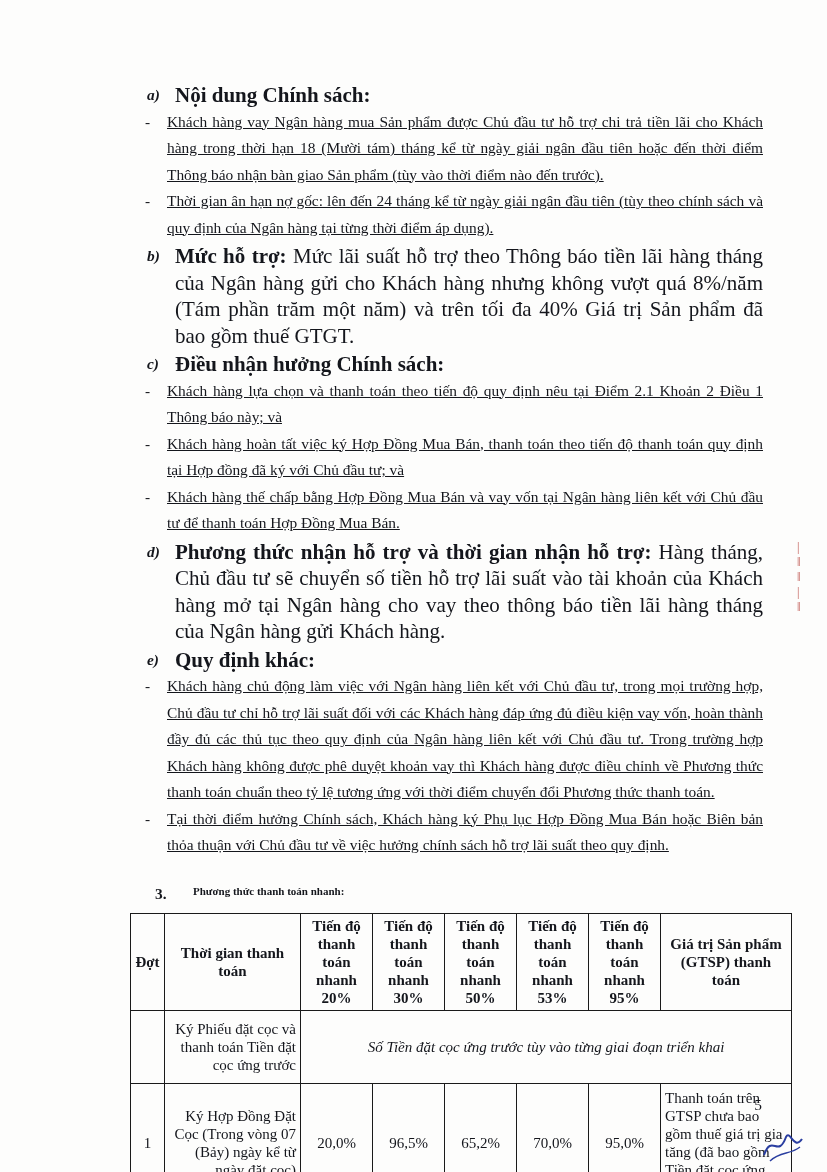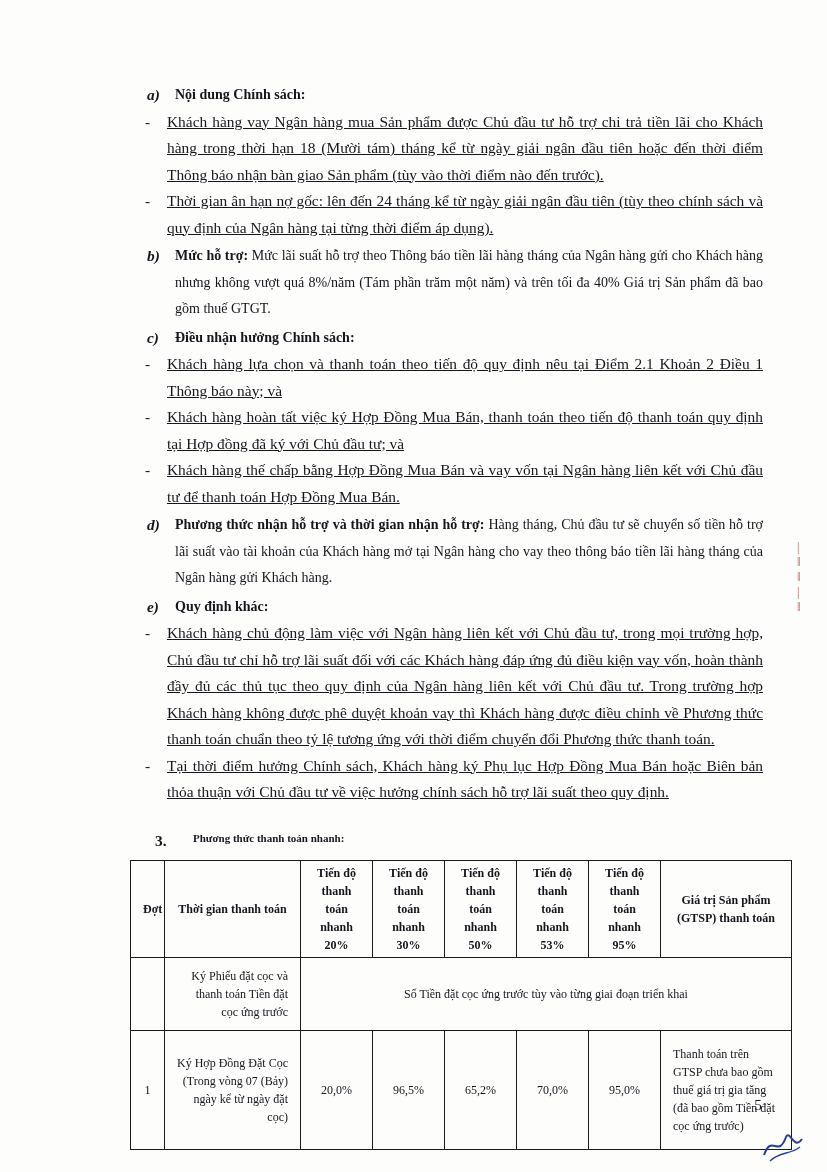--- a/index.html
+++ b/index.html
@@ -41,21 +41,21 @@
     flex: 0 0 42px;
     font-size: 15.4px;
     font-weight: bold;
     font-style: italic;
     padding-left: 14px;
     box-sizing: border-box;
     line-height: 26.5px;
   }
   .lvl-a .body {
     flex: 1;
-    font-size: 14px;
+    font-size: 21px;
     line-height: 26.5px;
     text-align: justify;
   }
   .lvl-a .body .head {
     font-weight: bold;
   }
   .dash-list {
     margin: 0;
     padding: 0;
   }
@@ -98,39 +98,40 @@
   }
 
   table.paytable {
     border-collapse: collapse;
     width: 633px;
     margin-left: -3px;
     table-layout: fixed;
   }
   table.paytable td, table.paytable th {
     border: 1px solid #1a1a1a;
-    font-size: 12px;
+    font-size: 15px;
     line-height: 18px;
-    padding: 3px 12px;
+    padding: 3px 4px;
     vertical-align: middle;
   }
   table.paytable th {
     font-weight: bold;
     text-align: center;
   }
   .c-dot { width: 34px; }
   .c-time { width: 136px; }
   .c-pct { width: 72px; }
   .c-val { width: 131px; }
 
   td.center { text-align: center; }
   td.left { text-align: right; vertical-align: top; }
   td.valtop { vertical-align: middle; }
   .merged-note {
     text-align: center;
+    font-style: italic;
     font-size: 14.6px;
   }
   .rowtall td { height: 66px; }
   .rowtall2 td { height: 112px; }
 
   .pagenum {
     position: absolute;
     right: 65px;
     top: 1096px;
     font-size: 15.4px;

